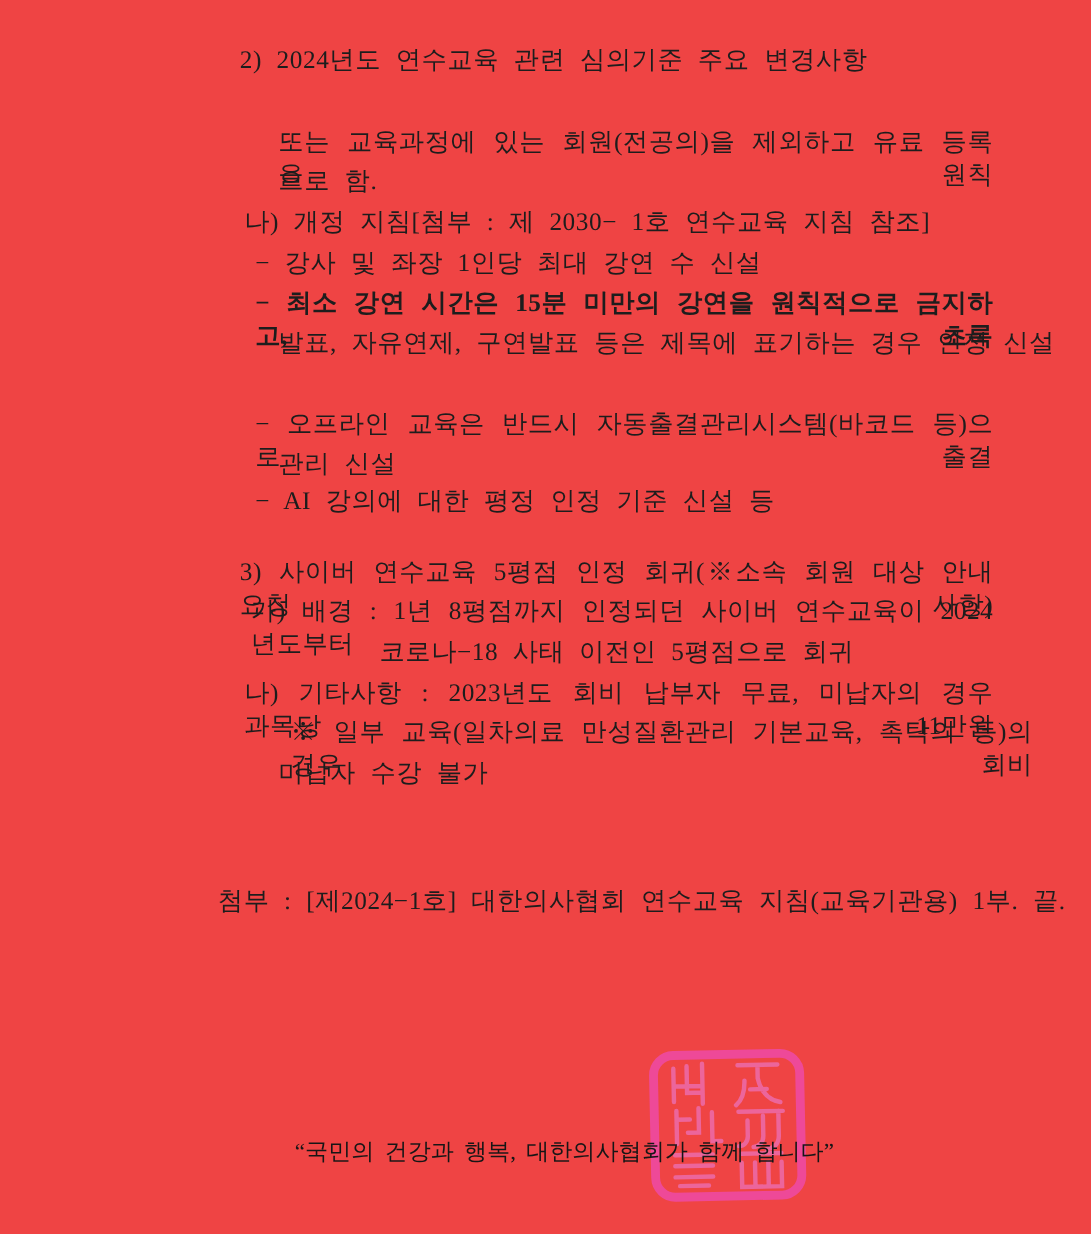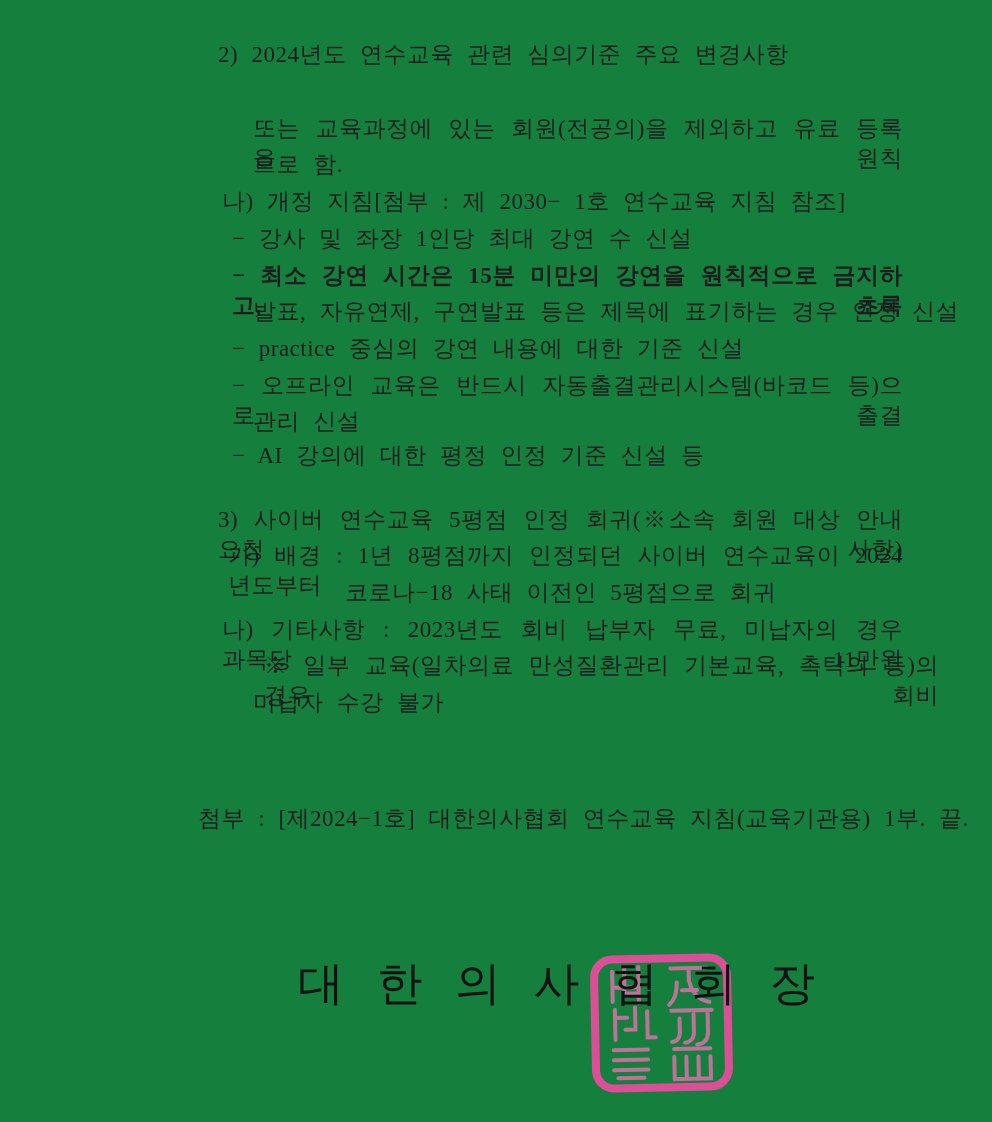--- a/index.html
+++ b/index.html
@@ -4,21 +4,21 @@
 <style>
   html, body {
     margin: 0;
     padding: 0;
     background: #ffffff;
   }
   .page {
     position: relative;
     width: 992px;
     height: 1122px;
-    background: #15803d;
+    background: #ef4444;
     overflow: hidden;
     font-family: "Liberation Serif", "DejaVu Serif", serif;
     color: #1d1d1d;
   }
   .doc-line {
     position: absolute;
     font-size: 23px;
     line-height: 30px;
     white-space: pre;
     word-spacing: 7px;
@@ -71,21 +71,20 @@
 <div class="page">
 
   <div class="body-layer">
     <div class="doc-line" style="left:218px; top:40px;">2) 2024년도 연수교육 관련 심의기준 주요 변경사항</div>
     <div class="doc-line stretch" style="left:253px; top:114px; width:650px;">또는 교육과정에 있는 회원(전공의)을 제외하고 유료 등록을 원칙</div>
     <div class="doc-line" style="left:253px; top:150px;">으로 함.</div>
     <div class="doc-line" style="left:222px; top:187px;">나) 개정 지침[첨부 : 제 2030− 1호 연수교육 지침 참조]</div>
     <div class="doc-line" style="left:232px; top:224px;">− 강사 및 좌장 1인당 최대 강연 수 신설</div>
     <div class="doc-line stretch" style="left:232px; top:261px; width:671px;font-weight:bold;">− 최소 강연 시간은 15분 미만의 강연을 원칙적으로 금지하고, 초록</div>
     <div class="doc-line" style="left:253px; top:297px;">발표, 자유연제, 구연발표 등은 제목에 표기하는 경우 인정 신설</div>
-    <div class="doc-line" style="left:232px; top:334px;">− practice 중심의 강연 내용에 대한 기준 신설</div>
     <div class="doc-line stretch" style="left:232px; top:371px; width:671px;">− 오프라인 교육은 반드시 자동출결관리시스템(바코드 등)으로 출결</div>
     <div class="doc-line" style="left:253px; top:407px;">관리 신설</div>
     <div class="doc-line" style="left:232px; top:441px;">− AI 강의에 대한 평정 인정 기준 신설 등</div>
     <div class="doc-line stretch" style="left:218px; top:505px; width:685px;">3) 사이버 연수교육 5평점 인정 회귀(※소속 회원 대상 안내 요청 사항)</div>
     <div class="doc-line stretch" style="left:228px; top:541px; width:675px;">가) 배경 : 1년 8평점까지 인정되던 사이버 연수교육이 2024년도부터</div>
     <div class="doc-line" style="left:345px; top:578px;">코로나−18 사태 이전인 5평점으로 회귀</div>
     <div class="doc-line stretch" style="left:222px; top:615px; width:681px;">나) 기타사항 : 2023년도 회비 납부자 무료, 미납자의 경우 과목당 11만원</div>
     <div class="doc-line stretch" style="left:228px; top:651px; width:675px;margin-left:36px;">※ 일부 교육(일차의료 만성질환관리 기본교육, 촉탁의 등)의 경우 회비</div>
     <div class="doc-line" style="left:253px; top:688px;">미납자 수강 불가</div>
     <div class="doc-line" style="left:198px; top:790px;margin-top:14px;">첨부 : [제2024−1호] 대한의사협회 연수교육 지침(교육기관용) 1부. 끝.</div>
@@ -102,15 +101,15 @@
       <path d="M26 56 v30 M26 64 h12 M46 54 v22 h-10 M58 58 v26 h8"></path>
 
       <path d="M82 58 h40 M90 66 v14 c0 6 -4 9 -8 9 M104 62 v18 c0 7 -5 10 -9 10 M118 58 v22 c0 8 -5 12 -11 12"></path>
 
       <path d="M24 96 h34 M24 106 h34 M24 116 h34 M28 124 h26"></path>
 
       <path d="M84 96 h36 M84 104 v22 h36 v-22 M96 104 v22 M108 104 v22"></path>
     </g>
   </svg>
 
-  <div class="sig-title">대 한 의 사 협 회 장</div>
+  <div class="sig-slogan">“국민의 건강과 행복, 대한의사협회가 함께 합니다”</div>
 
 </div>
 
 </body></html>

